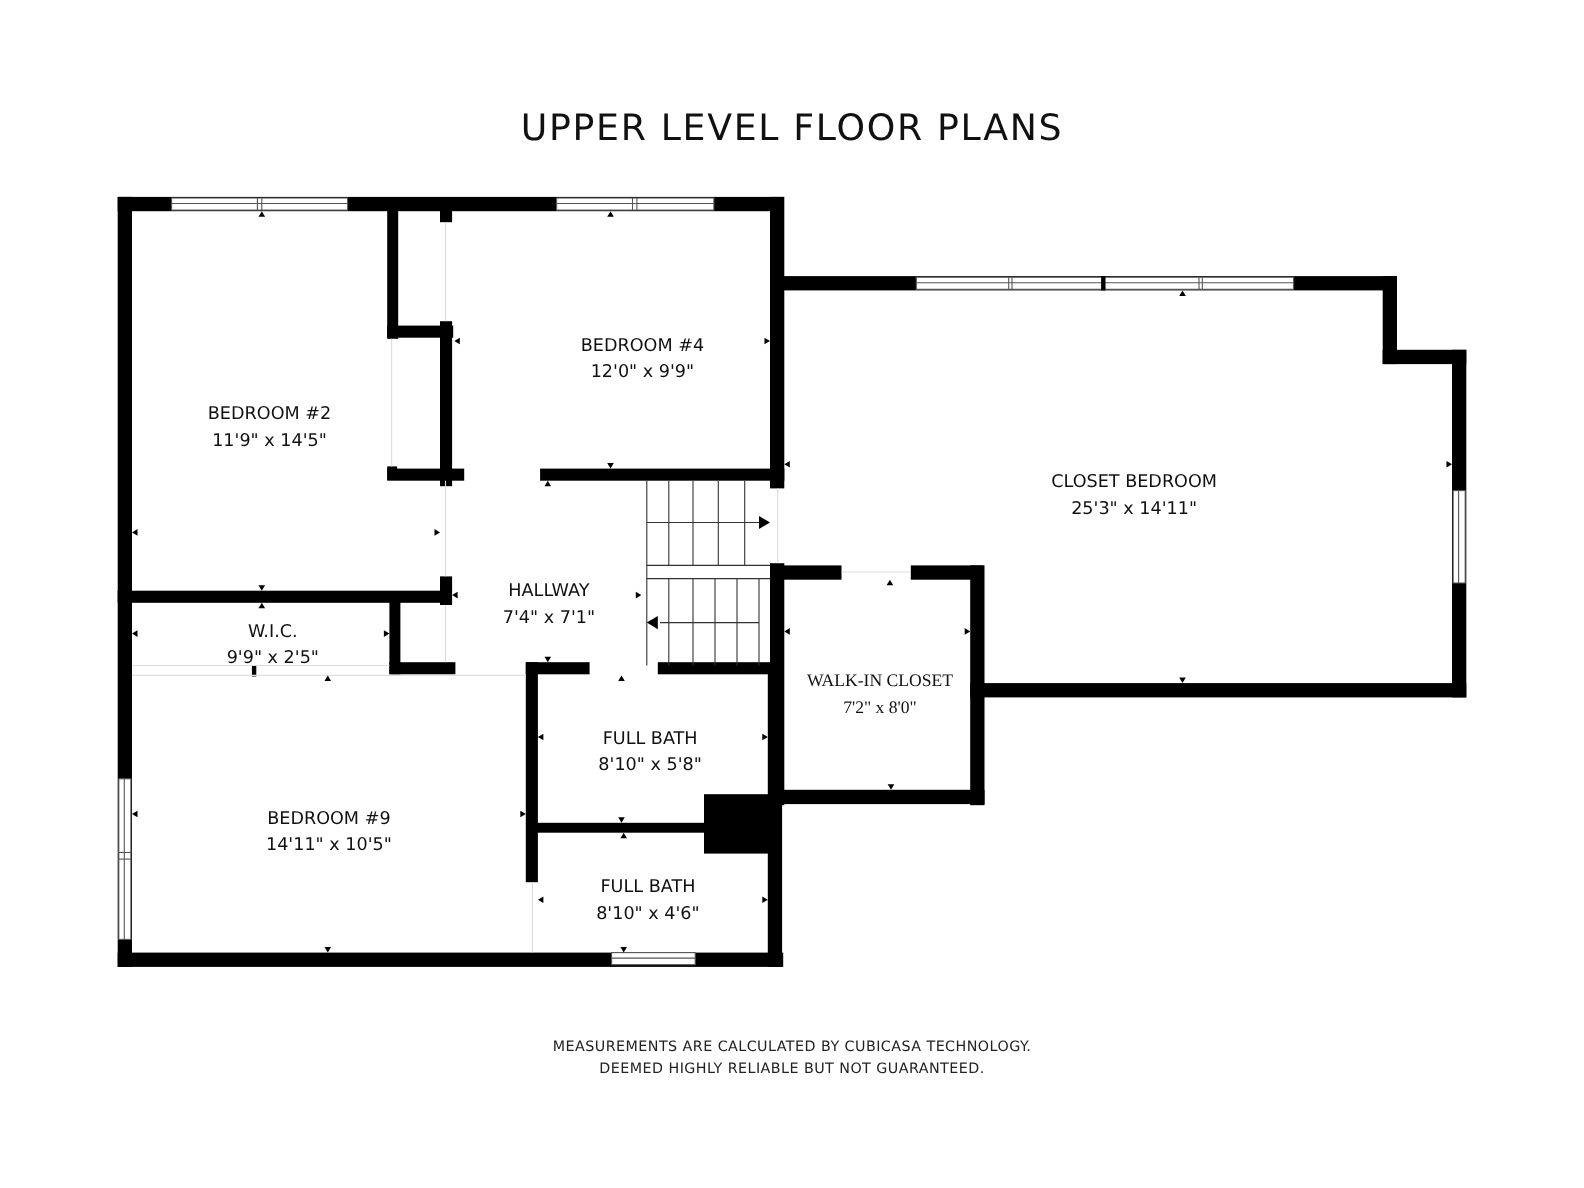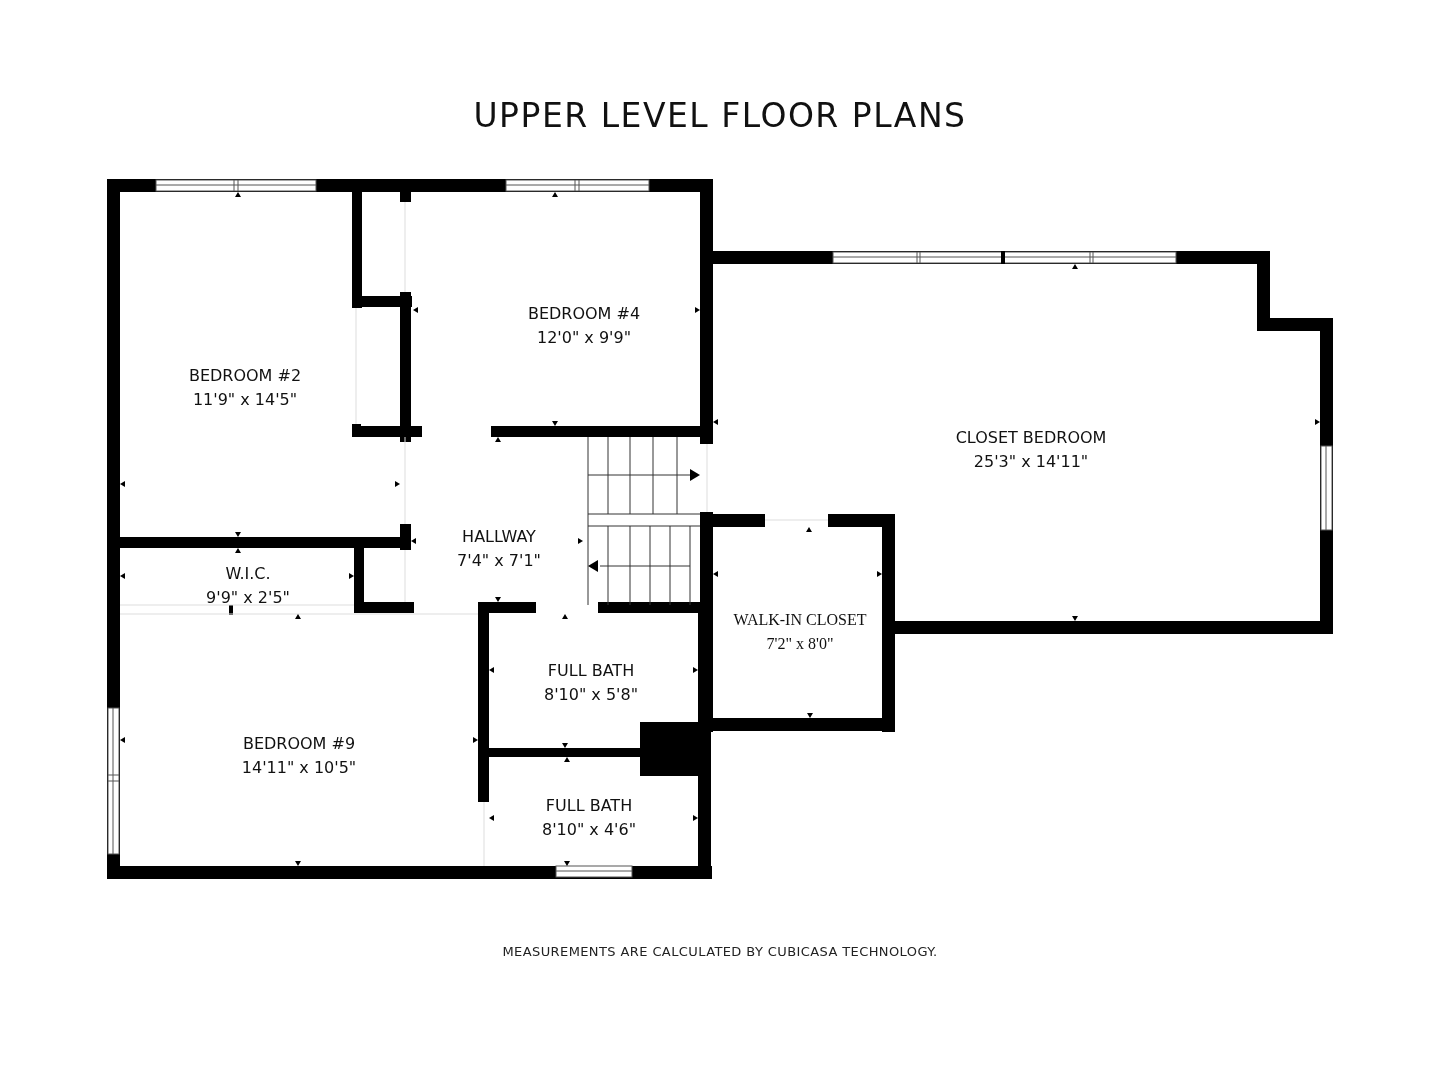--- a/index.html
+++ b/index.html
@@ -211,13 +211,14 @@
   <div class="room-name">BEDROOM #9</div>
   <div class="room-dim">14'11" x 10'5"</div>
 </div>
 <div class="room-label" style="left:589px; top:794px;">
   <div class="room-name">FULL BATH</div>
   <div class="room-dim">8'10" x 4'6"</div>
 </div>
 
 <div class="footer">
   <div>MEASUREMENTS ARE CALCULATED BY CUBICASA TECHNOLOGY.</div>
+  <div>DEEMED HIGHLY RELIABLE BUT NOT GUARANTEED.</div>
 </div>
 
 </body></html>

